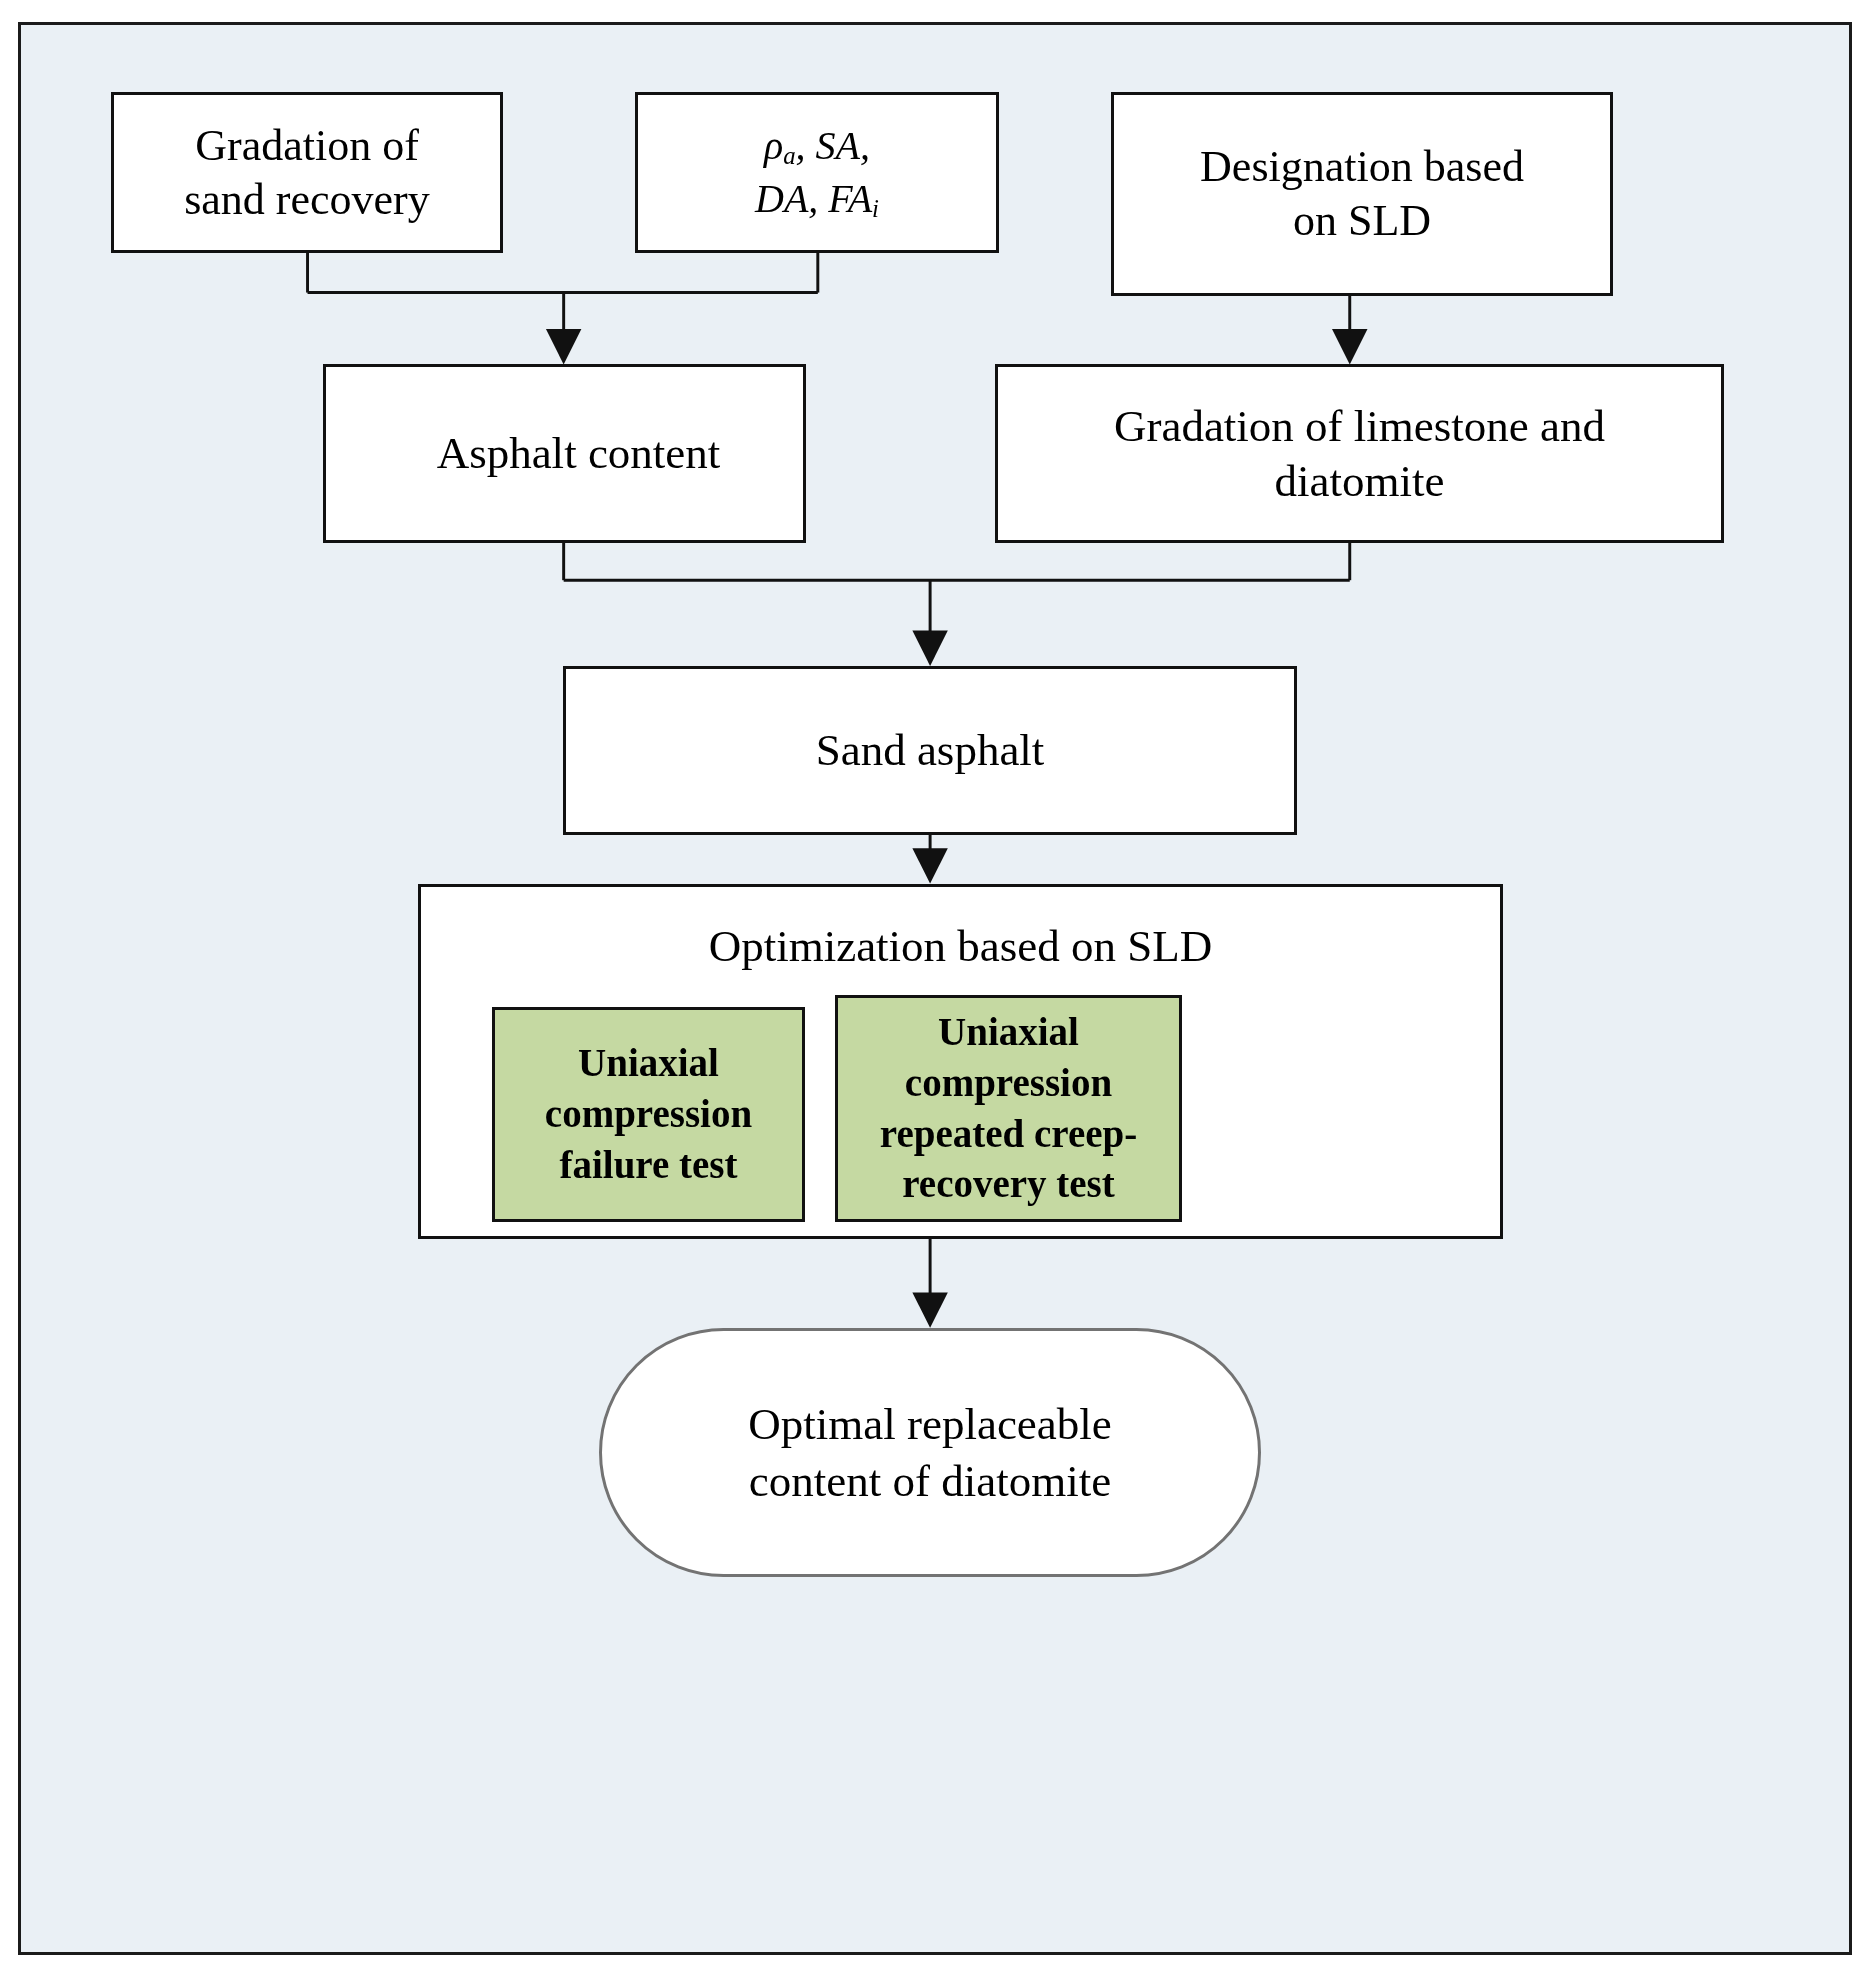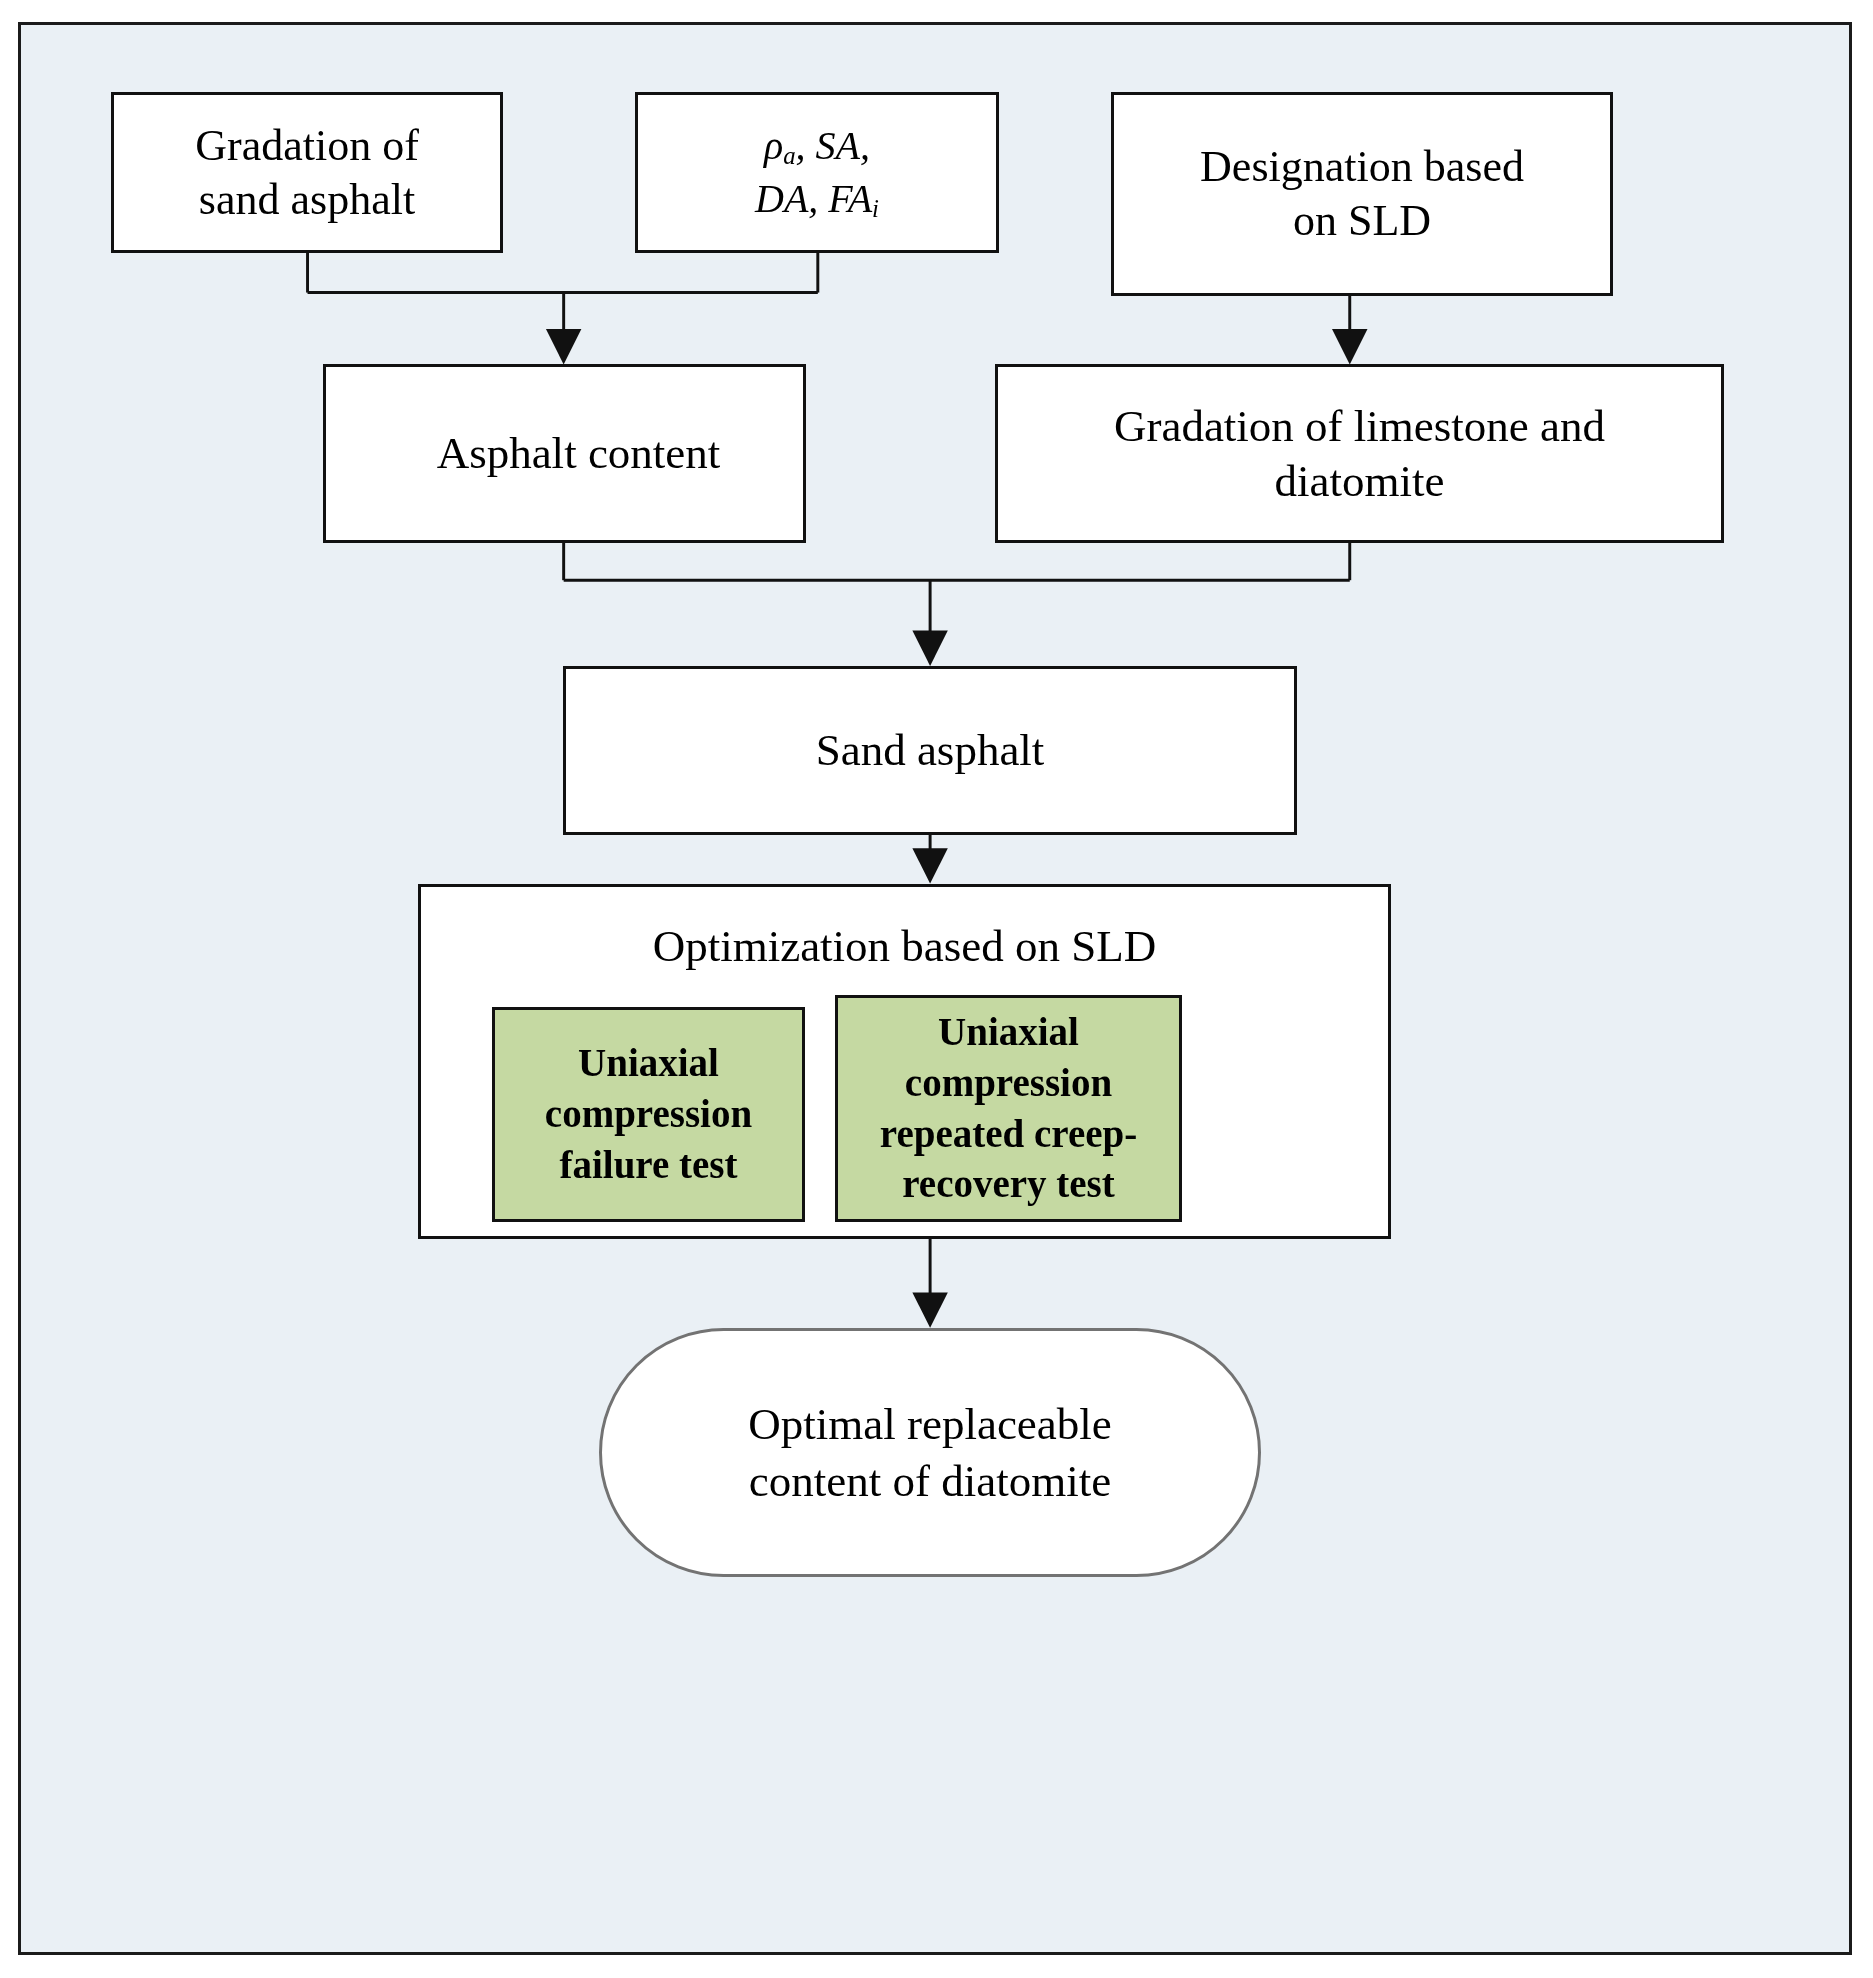--- a/index.html
+++ b/index.html
@@ -157,21 +157,21 @@
       <polygon points="572,370 554,334 590,334"></polygon>
       <polygon points="1370,370 1352,334 1388,334"></polygon>
       <polygon points="944,676 926,640 962,640"></polygon>
       <polygon points="944,897 926,861 962,861"></polygon>
       <polygon points="944,1348 926,1312 962,1312"></polygon>
     </g>
   </svg>
 
   <div class="node node-sm" style="left:111px; top:92px; width:392px; height:161px;">
     <span class="txt">Gradation of
-sand asphalt</span>
+sand recovery</span>
   </div>
 
   <div class="node" style="left:635px; top:92px; width:364px; height:161px;">
     <span class="txt italicmath"><span>ρ</span><sub>a</sub><span>, SA,</span><br><span>DA, FA</span><sub>i</sub></span>
   </div>
 
   <div class="node node-sm" style="left:1111px; top:92px; width:502px; height:204px;">
     <span class="txt">Designation based
 on SLD</span>
   </div>
@@ -182,21 +182,21 @@
 
   <div class="node node-md" style="left:995px; top:364px; width:729px; height:179px;">
     <span class="txt">Gradation of limestone and
 diatomite</span>
   </div>
 
   <div class="node node-md" style="left:563px; top:666px; width:734px; height:169px;">
     <span class="txt">Sand asphalt</span>
   </div>
 
-  <div class="group-box" style="left:418px; top:884px; width:973px; height:355px;">
+  <div class="group-box" style="left:418px; top:884px; width:1085px; height:355px;">
     <div class="group-title" style="top:33px;">Optimization based on SLD</div>
 
     <div class="green-box" style="left:71px; top:120px; width:313px; height:215px;">
       <span class="txt">Uniaxial
 compression
 failure test</span>
     </div>
 
     <div class="green-box" style="left:414px; top:108px; width:347px; height:227px;">
       <span class="txt">Uniaxial

